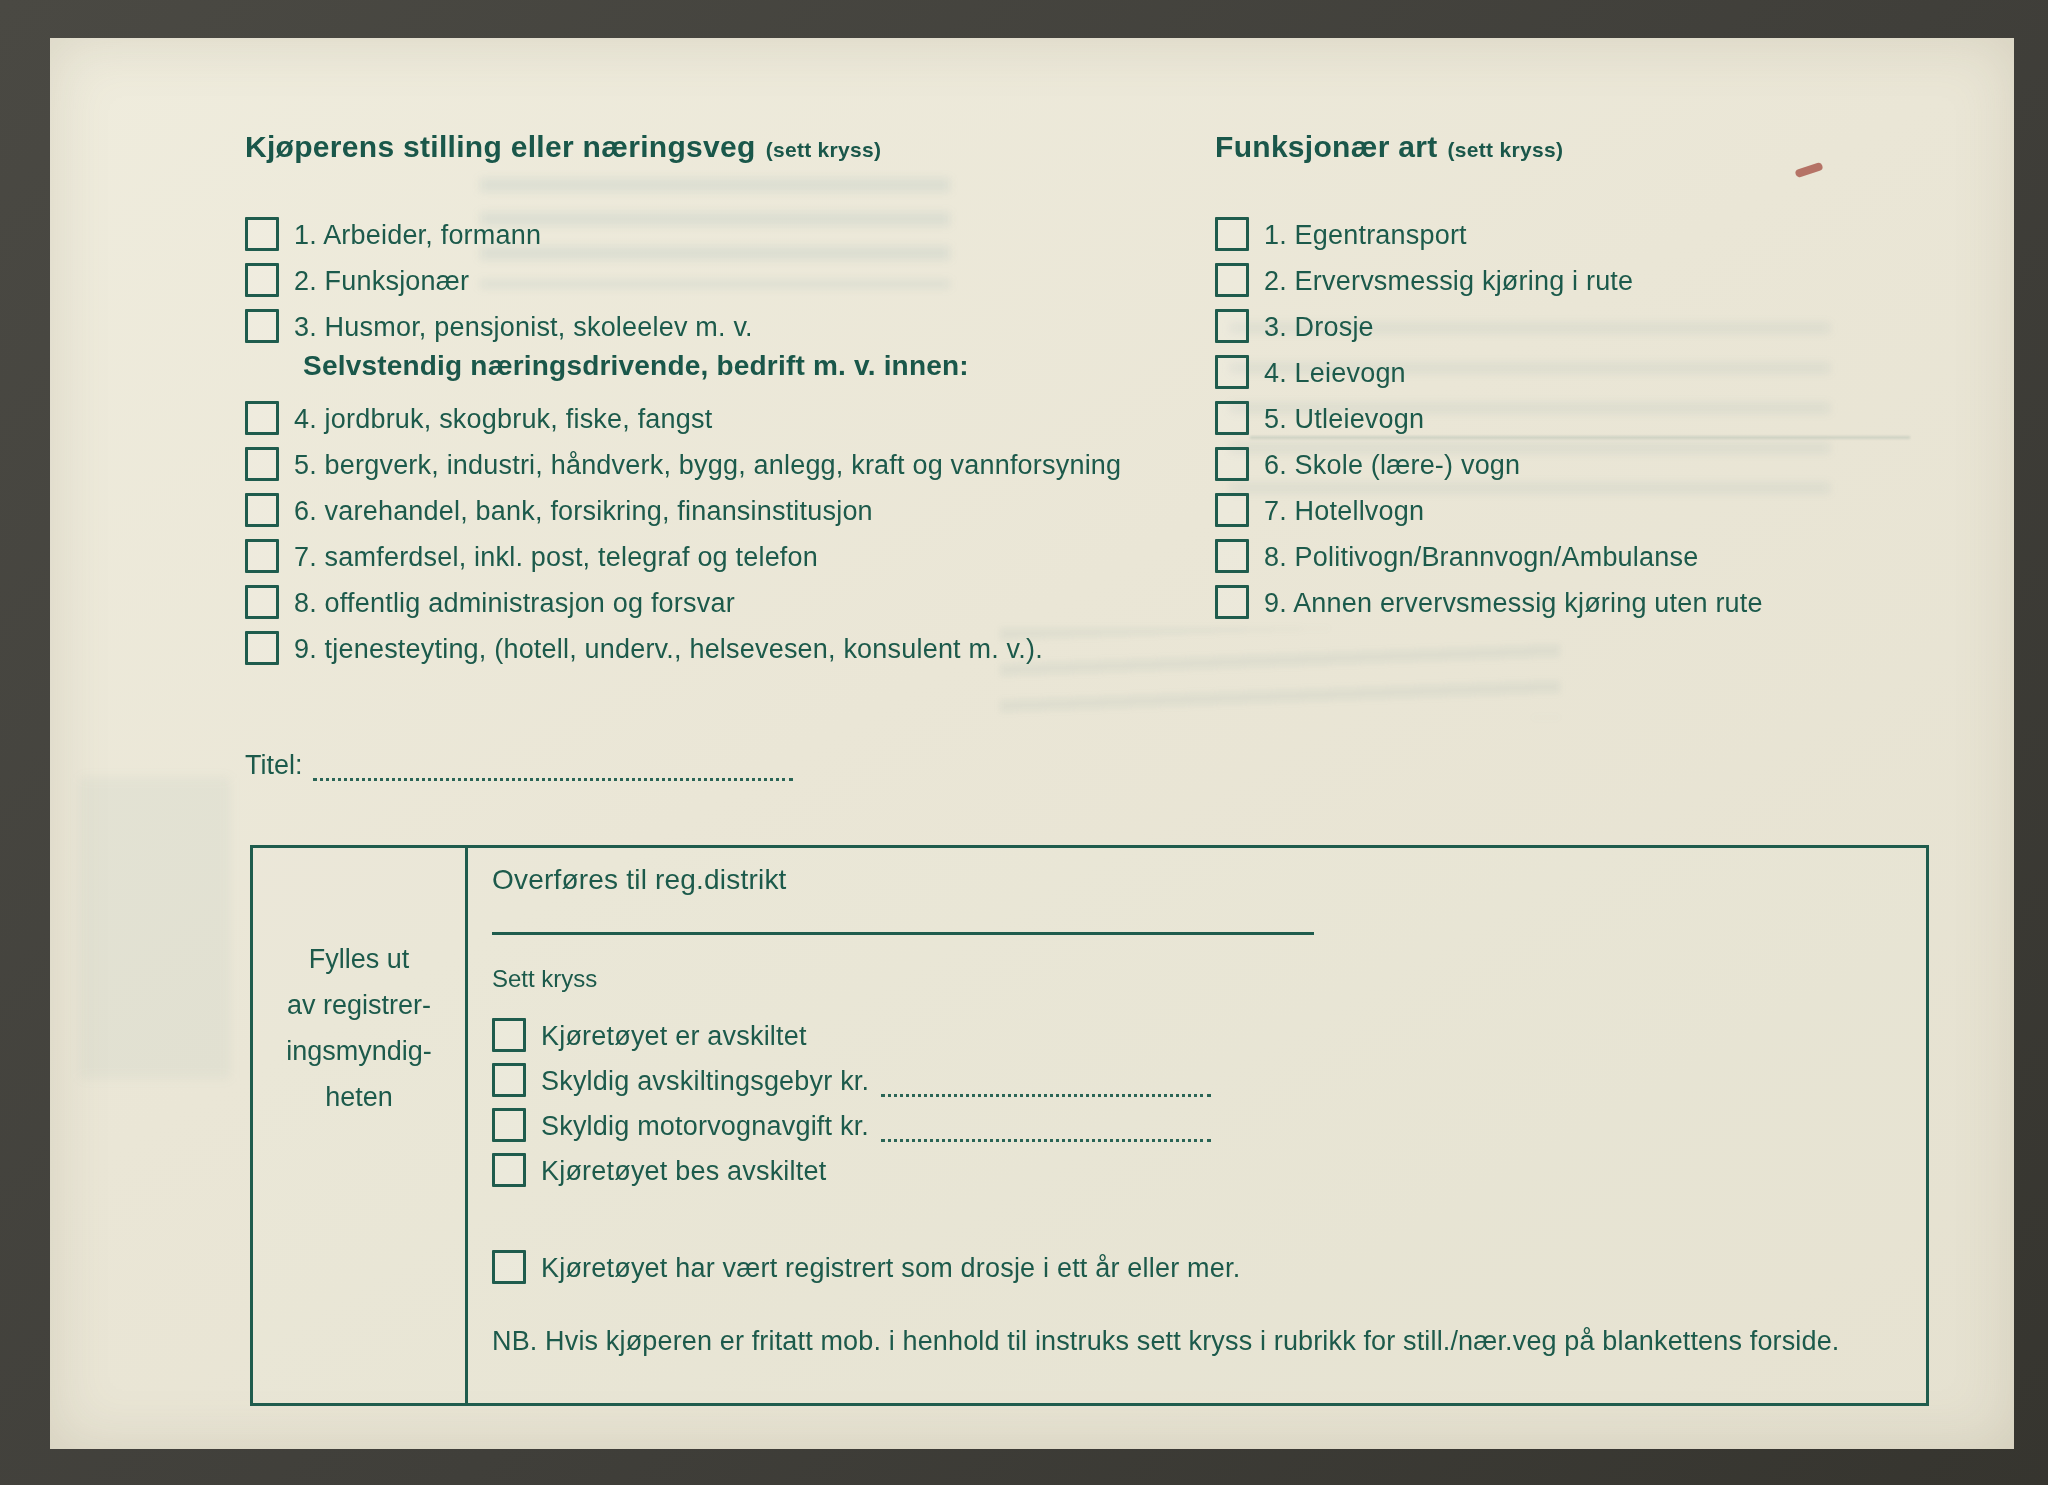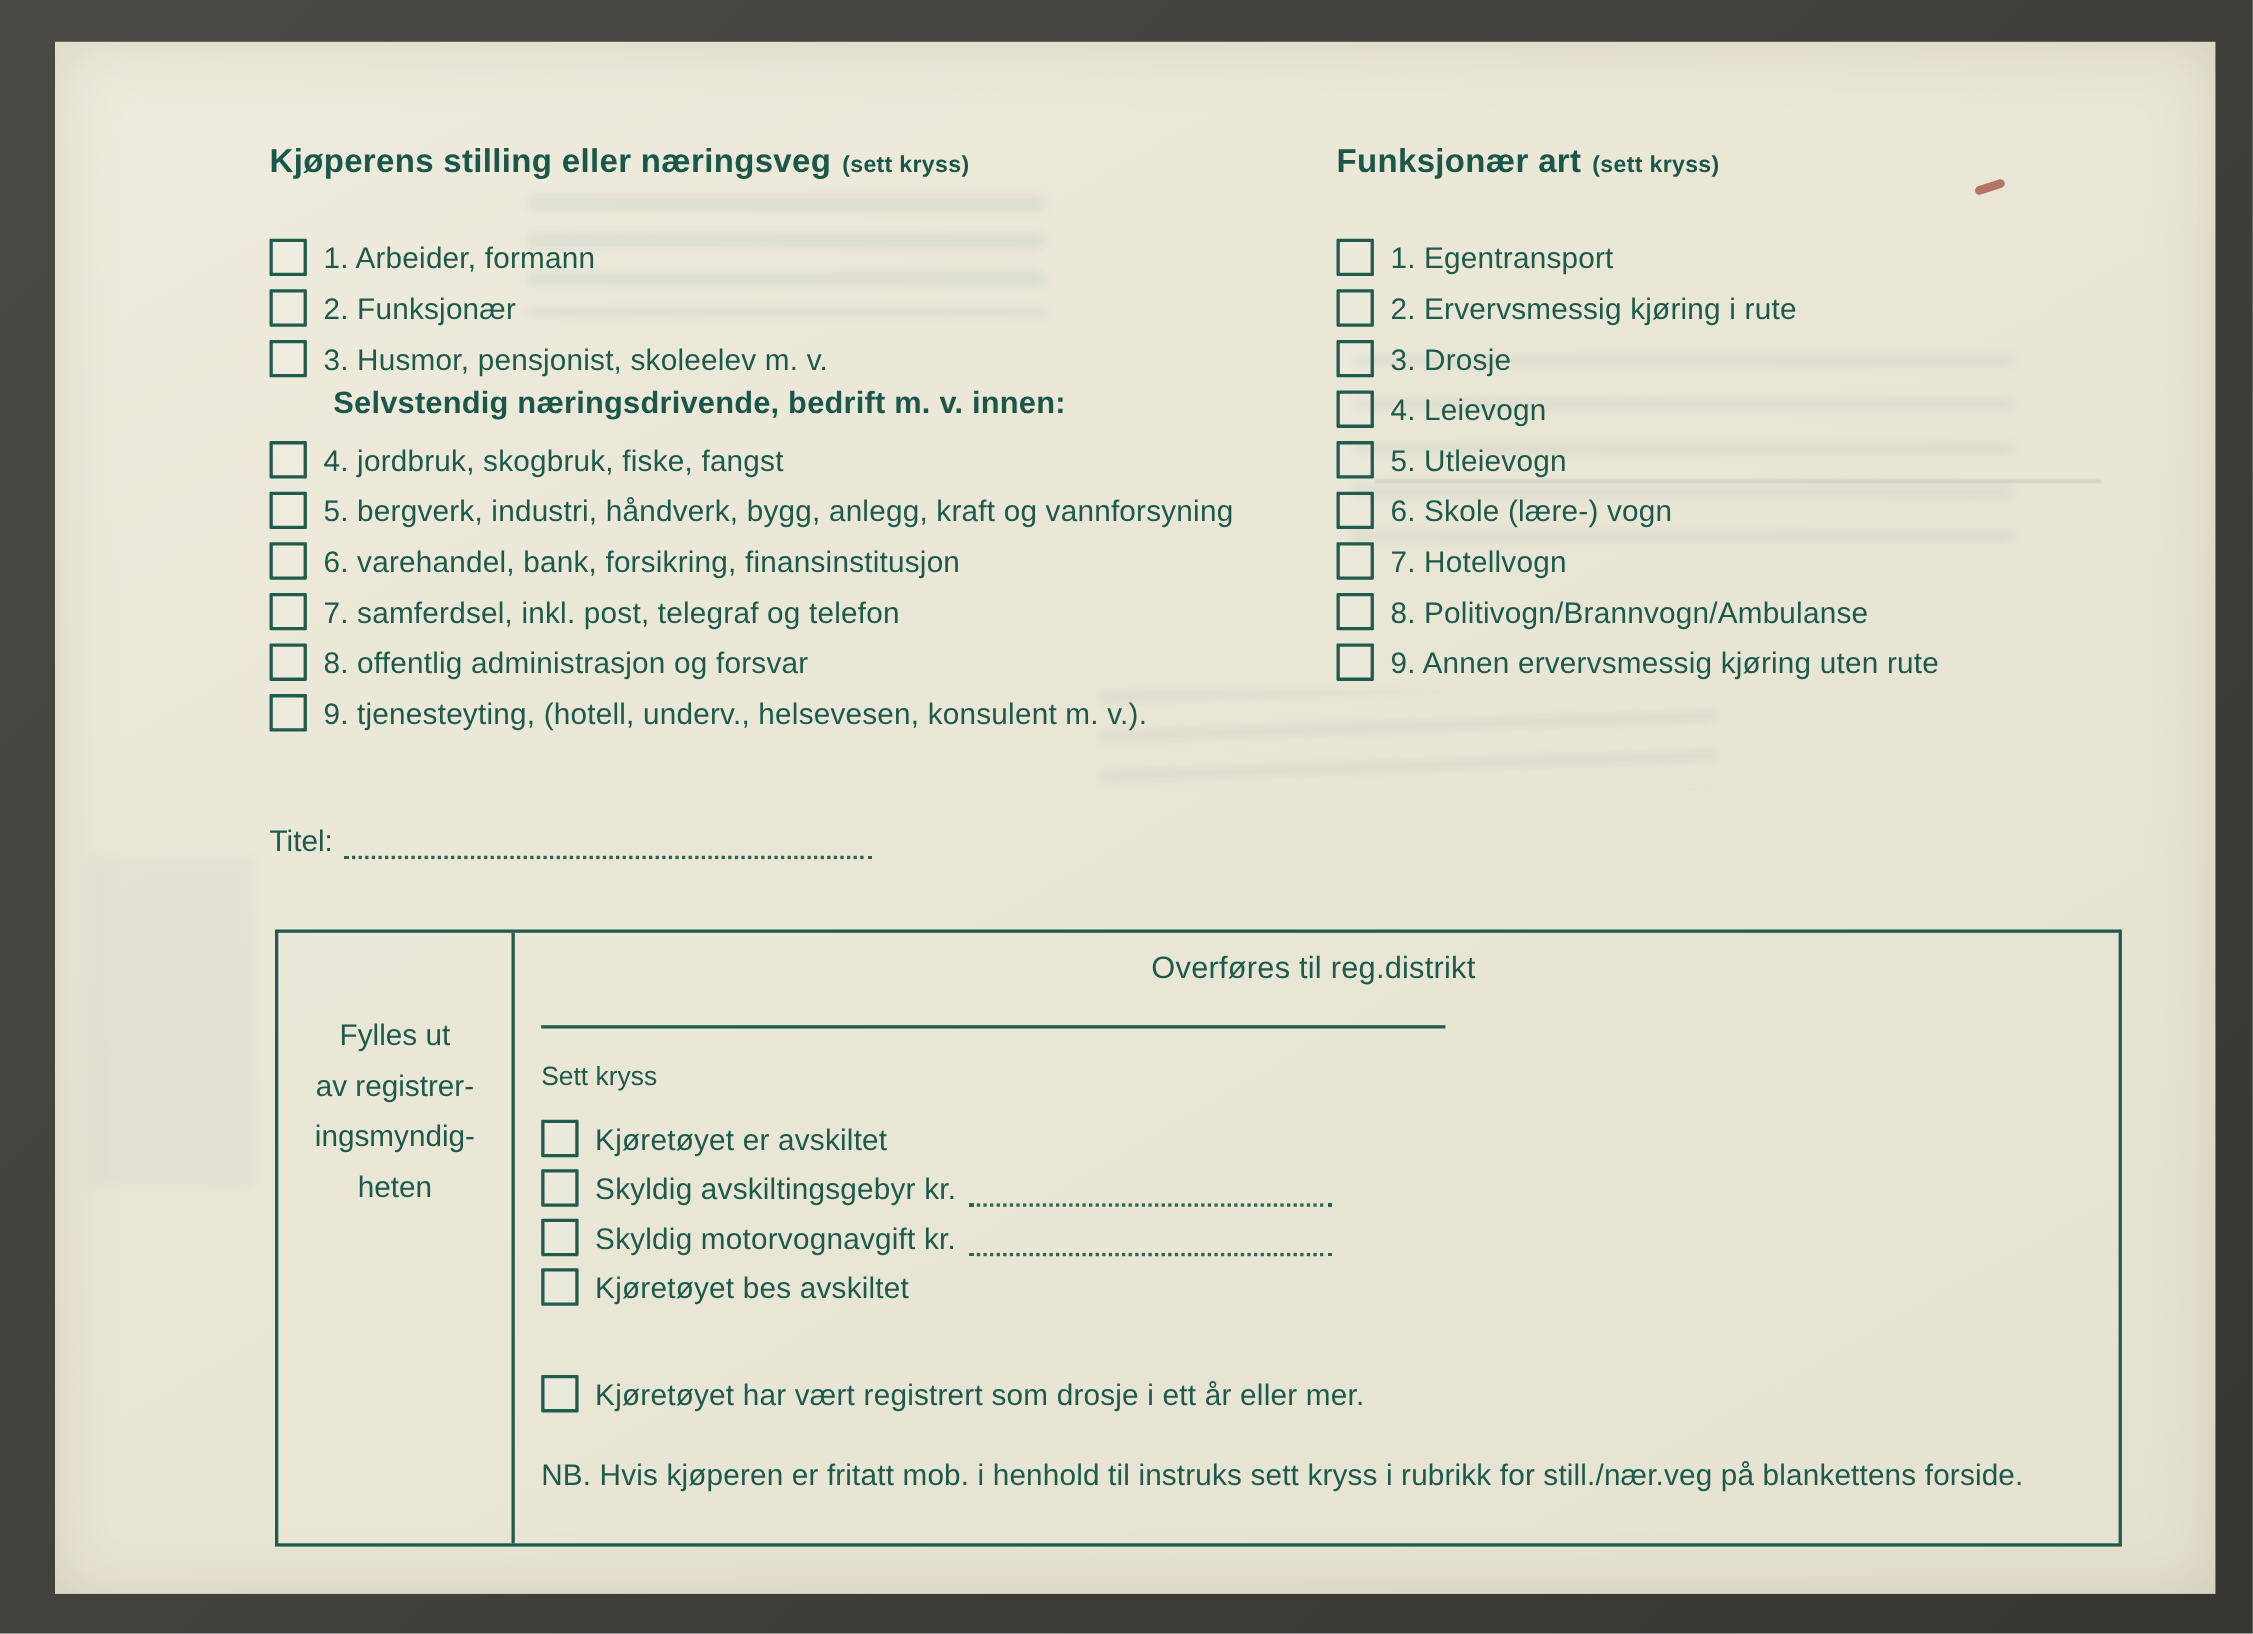--- a/index.html
+++ b/index.html
@@ -36,25 +36,25 @@
   .titel-row{position:absolute;left:195px;top:712px;display:flex;align-items:flex-end;}
   .titel-label{font-size:27px;color:#1c5a4b;}
   .titel-dots{width:480px;height:26px;border-bottom:3px dotted #2a6556;margin-left:10px;}
   
   .reg-box{
     position:absolute;left:200px;top:807px;width:1673px;height:555px;
     border:3px solid #1f5c4d;display:flex;background:rgba(255,255,255,0.04);
   }
   .side-label{
     width:212px;flex:none;border-right:3px solid #1f5c4d;
-    padding-top:70px;text-align:center;
+    padding-top:88px;text-align:center;
     font-size:27px;line-height:46px;color:#1c5a4b;
   }
   .box-main{flex:1;padding:16px 30px 0 24px;}
-  .transfer-label{font-size:28px;color:#1c5a4b;line-height:32px;letter-spacing:.2px;text-align:center;}
+  .transfer-label{font-size:28px;color:#1c5a4b;line-height:32px;letter-spacing:.2px;}
   .transfer-line{width:822px;border-bottom:3px solid #1f5c4d;margin-top:36px;}
   .sett-kryss{margin-top:30px;font-size:24px;color:#1c5a4b;line-height:28px;}
   .box-rows{margin-top:14px;}
   .box-rows .check-row{height:45px;}
   .drosje-row{margin-top:52px;}
   .nb-note{margin-top:42px;font-size:27px;color:#1c5a4b;letter-spacing:.15px;white-space:nowrap;}
   
   .artifact{position:absolute;pointer-events:none;}
   .a-red{left:1745px;top:128px;width:28px;height:8px;background:#a8564a;opacity:.8;transform:rotate(-18deg);border-radius:4px;}
   .a-ghost1{left:430px;top:140px;width:470px;height:110px;background:

